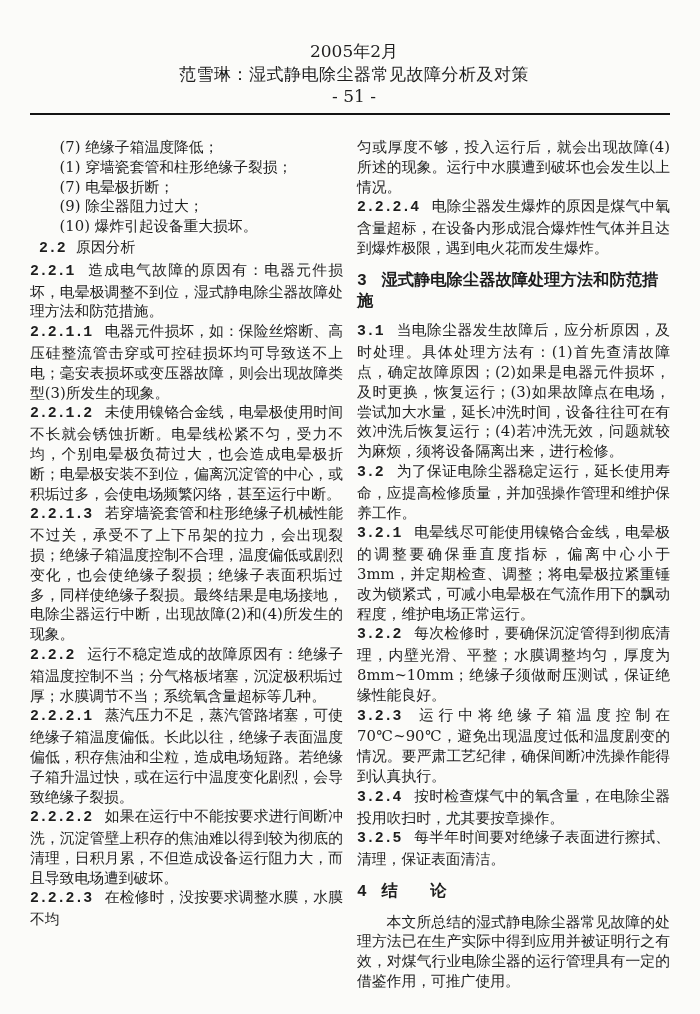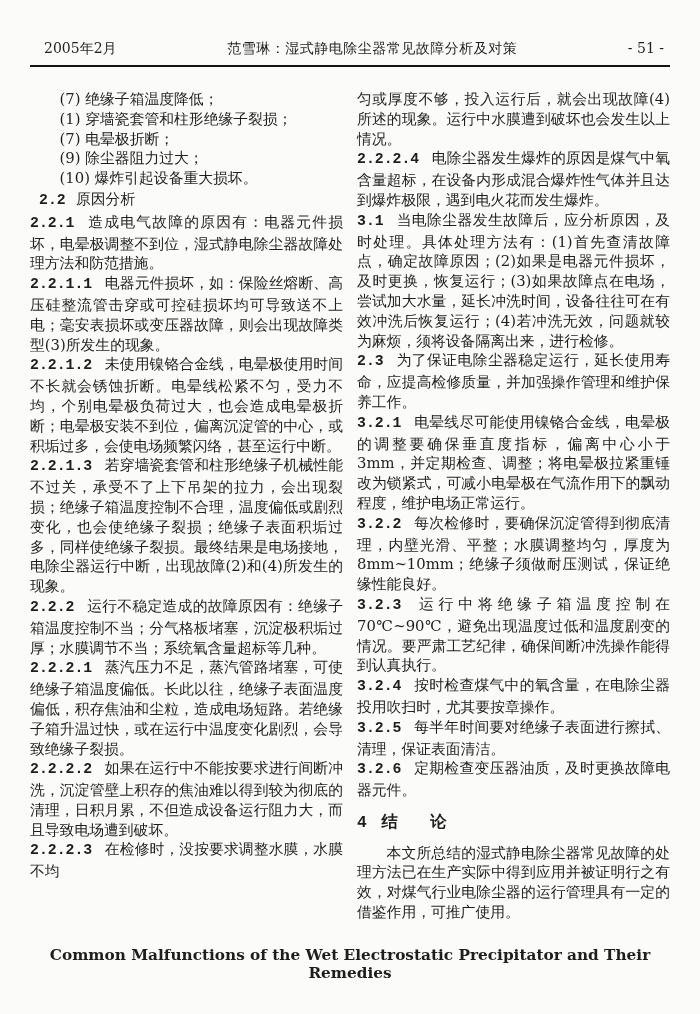--- a/index.html
+++ b/index.html
@@ -12,23 +12,24 @@
     position:relative;
     width:700px;height:1014px;
     margin:0 auto;
     background:#fbfbf9;
     box-sizing:border-box;
     padding:40px 30px 0 30px;
     overflow:hidden;
   }
   
   .hdr{
-    display:flex;align-items:flex-start;
-    font-size:14px;
+    display:flex;align-items:center;
+    font-size:17px;
     padding:0 6px 0 14px;
+    flex-direction:column;
   }
   .hdr-date{flex:0 0 auto;}
   .hdr-title{flex:1 1 auto;text-align:center;letter-spacing:.5px;}
   .hdr-page{flex:0 0 auto;}
   .hdr-rule{
     height:0;border-bottom:2.5px solid #141414;
     margin-top:7px;
   }
   
   .columns{
@@ -90,28 +91,28 @@
         <p class="blk para"><span class="num">2.2.1.2</span><span>未使用镍铬合金线，电晕极使用时间不长就会锈蚀折断。电晕线松紧不匀，受力不均，个别电晕极负荷过大，也会造成电晕极折断；电晕极安装不到位，偏离沉淀管的中心，或积垢过多，会使电场频繁闪络，甚至运行中断。</span></p>
         <p class="blk para"><span class="num">2.2.1.3</span><span>若穿墙瓷套管和柱形绝缘子机械性能不过关，承受不了上下吊架的拉力，会出现裂损；绝缘子箱温度控制不合理，温度偏低或剧烈变化，也会使绝缘子裂损；绝缘子表面积垢过多，同样使绝缘子裂损。最终结果是电场接地，电除尘器运行中断，出现故障(2)和(4)所发生的现象。</span></p>
         <p class="blk para"><span class="num">2.2.2</span><span>运行不稳定造成的故障原因有：绝缘子箱温度控制不当；分气格板堵塞，沉淀极积垢过厚；水膜调节不当；系统氧含量超标等几种。</span></p>
         <p class="blk para"><span class="num">2.2.2.1</span><span>蒸汽压力不足，蒸汽管路堵塞，可使绝缘子箱温度偏低。长此以往，绝缘子表面温度偏低，积存焦油和尘粒，造成电场短路。若绝缘子箱升温过快，或在运行中温度变化剧烈，会导致绝缘子裂损。</span></p>
         <p class="blk para"><span class="num">2.2.2.2</span><span>如果在运行中不能按要求进行间断冲洗，沉淀管壁上积存的焦油难以得到较为彻底的清理，日积月累，不但造成设备运行阻力大，而且导致电场遭到破坏。</span></p>
         <p class="blk para"><span class="num">2.2.2.3</span><span>在检修时，没按要求调整水膜，水膜不均</span></p>
       </section>
     <section class="col">
         <p class="blk cont"><span>匀或厚度不够，投入运行后，就会出现故障(4)所述的现象。运行中水膜遭到破坏也会发生以上情况。</span></p>
         <p class="blk para"><span class="num">2.2.2.4</span><span>电除尘器发生爆炸的原因是煤气中氧含量超标，在设备内形成混合爆炸性气体并且达到爆炸极限，遇到电火花而发生爆炸。</span></p>
+        <p class="blk h1"><span class="num">3</span><span>湿式静电除尘器故障处理方法和防范措施</span></p>
         <p class="blk para"><span class="num">3.1</span><span>当电除尘器发生故障后，应分析原因，及时处理。具体处理方法有：(1)首先查清故障点，确定故障原因；(2)如果是电器元件损坏，及时更换，恢复运行；(3)如果故障点在电场，尝试加大水量，延长冲洗时间，设备往往可在有效冲洗后恢复运行；(4)若冲洗无效，问题就较为麻烦，须将设备隔离出来，进行检修。</span></p>
-        <p class="blk para"><span class="num">2.3</span><span>为了保证电除尘器稳定运行，延长使用寿命，应提高检修质量，并加强操作管理和维护保养工作。</span></p>
+        <p class="blk para"><span class="num">3.2</span><span>为了保证电除尘器稳定运行，延长使用寿命，应提高检修质量，并加强操作管理和维护保养工作。</span></p>
         <p class="blk para"><span class="num">3.2.1</span><span>电晕线尽可能使用镍铬合金线，电晕极的调整要确保垂直度指标，偏离中心小于 3mm，并定期检查、调整；将电晕极拉紧重锤改为锁紧式，可减小电晕极在气流作用下的飘动程度，维护电场正常运行。</span></p>
         <p class="blk para"><span class="num">3.2.2</span><span>每次检修时，要确保沉淀管得到彻底清理，内壁光滑、平整；水膜调整均匀，厚度为 8mm~10mm；绝缘子须做耐压测试，保证绝缘性能良好。</span></p>
         <p class="blk para"><span class="num">3.2.3</span><span>运行中将绝缘子箱温度控制在 70℃~90℃，避免出现温度过低和温度剧变的情况。要严肃工艺纪律，确保间断冲洗操作能得到认真执行。</span></p>
         <p class="blk para"><span class="num">3.2.4</span><span>按时检查煤气中的氧含量，在电除尘器投用吹扫时，尤其要按章操作。</span></p>
         <p class="blk para"><span class="num">3.2.5</span><span>每半年时间要对绝缘子表面进行擦拭、清理，保证表面清洁。</span></p>
-        <p class="blk para"><span class="num">3.2.6</span><span>定期检查变压器油质，及时更换故障电器元件。</span></p>
         <p class="blk h1"><span class="num">4</span><span>结　　论</span></p>
         <p class="blk indent"><span>本文所总结的湿式静电除尘器常见故障的处理方法已在生产实际中得到应用并被证明行之有效，对煤气行业电除尘器的运行管理具有一定的借鉴作用，可推广使用。</span></p>
       </section>
   </main>
 
   <footer class="en">
     <h2 class="en-title">Common Malfunctions of the Wet Electrostatic Precipitator and Their Remedies</h2>
 
   </footer>
 

